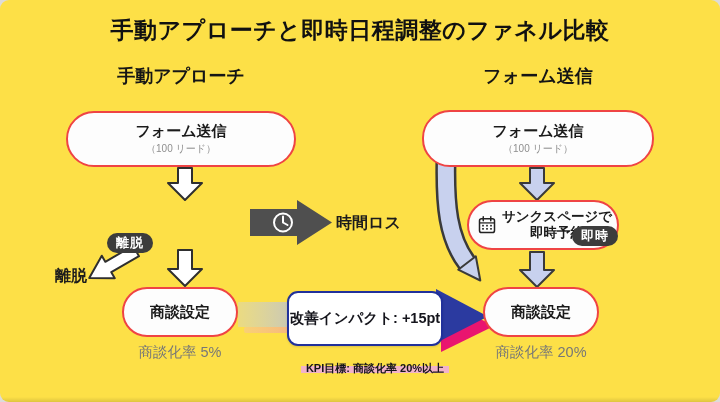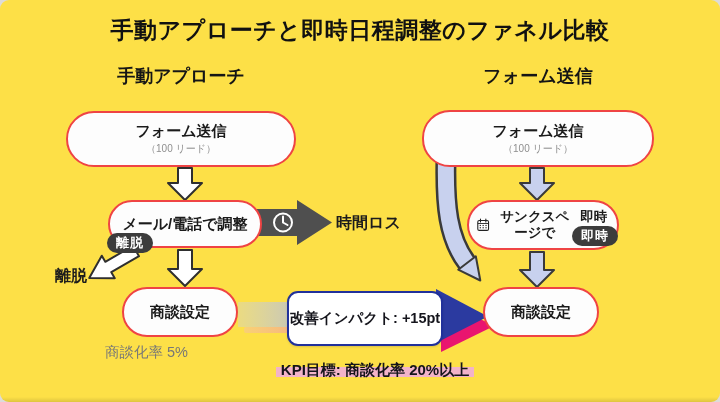--- a/index.html
+++ b/index.html
@@ -26,41 +26,41 @@
     display:flex;flex-direction:column;align-items:center;justify-content:center;
     box-sizing:border-box;text-align:center;
   }
   .box-title{font-size:15px;font-weight:bold;color:#1b1b1b;line-height:1.2;}
   .box-title.sm{font-size:13.5px;}
   .box-sub{font-size:10px;color:#8f8f8f;margin-top:2px;}
   .badge{
     background:#3c3c3c;color:#ffffff;font-size:13px;font-weight:bold;
     border-radius:14px;padding:3px 9px;z-index:3;line-height:1.1;letter-spacing:1px;
   }
-  .rate{font-size:14.5px;color:#777;text-align:left;z-index:2;}
+  .rate{font-size:14.5px;color:#777;text-align:center;z-index:2;}
   .side-label{font-size:16px;font-weight:bold;color:#1c1c1c;z-index:2;}
   .impact-box{
     left:287px;top:291px;width:156px;height:55px;border-radius:11px;
     background:#ffffff;border:2.5px solid #21319b;z-index:2;
     display:flex;align-items:center;justify-content:center;
     box-sizing:border-box;box-shadow:0 1px 2px rgba(20,30,90,0.15);
   }
   .impact-title{font-size:14.5px;font-weight:bold;color:#15151c;}
   .impact-sub{font-size:13px;color:#8b8b8b;margin-top:1px;}
   .kpi{
     left:252px;top:361px;width:246px;text-align:center;z-index:2;
-    font-size:15px;font-weight:bold;color:#15151a;
+    font-size:11px;font-weight:bold;color:#15151a;
   }
   .kpi span{
     background-image:linear-gradient(#f2b3c9,#f2b3c9);
     background-size:100% 60%;background-position:0 88%;background-repeat:no-repeat;
     padding:0 5px;
   }
   .booking-inner{display:flex;flex-direction:row;align-items:center;gap:5px;padding:0 4px 0 7px;}
-  .booking-lines{display:flex;flex-direction:row;align-items:center;}
+  .booking-lines{display:flex;flex-direction:column;align-items:center;}
 </style>
 </head>
 <body>
 
 <div class="stage">
 
   <svg class="arrows abs" width="720" height="402" viewBox="0 0 720 402">
     <defs>
       <linearGradient id="tailGrad" x1="0" y1="0" x2="1" y2="0">
         <stop offset="0%" stop-color="#c8d1ee" stop-opacity="0.35"></stop>
@@ -113,23 +113,20 @@
 
   <div class="abs title">手動アプローチと即時日程調整のファネル比較</div>
   <div class="abs col-header" style="left:66px;width:230px;">手動アプローチ</div>
   <div class="abs col-header" style="left:422px;width:232px;">フォーム送信</div>
 
   <div class="abs pill" style="left:66px;top:111px;width:230px;height:56px;border-radius:28px;">
     <div class="box-title">フォーム送信</div>
     <div class="box-sub">（100 リード）</div>
   </div>
 
-  <div class="abs pill" style="left:108px;top:200px;width:154px;height:48px;border-radius:24px;">
-    <div class="box-title">メール/電話で調整</div>
-  </div>
 
   <div class="abs pill" style="left:122px;top:287px;width:116px;height:50px;border-radius:25px;">
     <div class="box-title">商談設定</div>
   </div>
 
   <div class="abs rate" style="left:105px;top:343px;width:150px;">商談化率 5%</div>
 
   <div class="abs badge" style="left:107px;top:233px;">離脱</div>
 
   <div class="abs side-label" style="left:55px;top:266px;">離脱</div>
@@ -161,20 +158,21 @@
         <div class="box-title sm">サンクスページで</div>
         <div class="box-title sm">即時予約</div>
       </div>
     </div>
   </div>
 
   <div class="abs pill" style="left:483px;top:287px;width:116px;height:50px;border-radius:25px;">
     <div class="box-title">商談設定</div>
   </div>
 
+  <div class="abs rate" style="left:464px;top:343px;width:154px;">商談化率 20%</div>
 
   <div class="abs badge" style="left:572px;top:226px;">即時</div>
 
   <div class="abs impact-box">
     <div class="impact-title">改善インパクト: +15pt</div>
   </div>
 
   <div class="abs kpi">
     <span>KPI目標: 商談化率 20%以上</span>
   </div>

